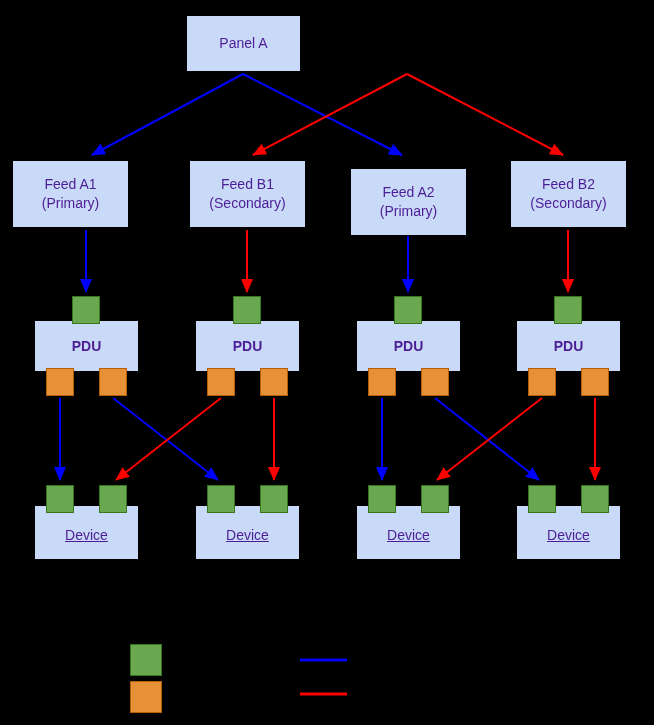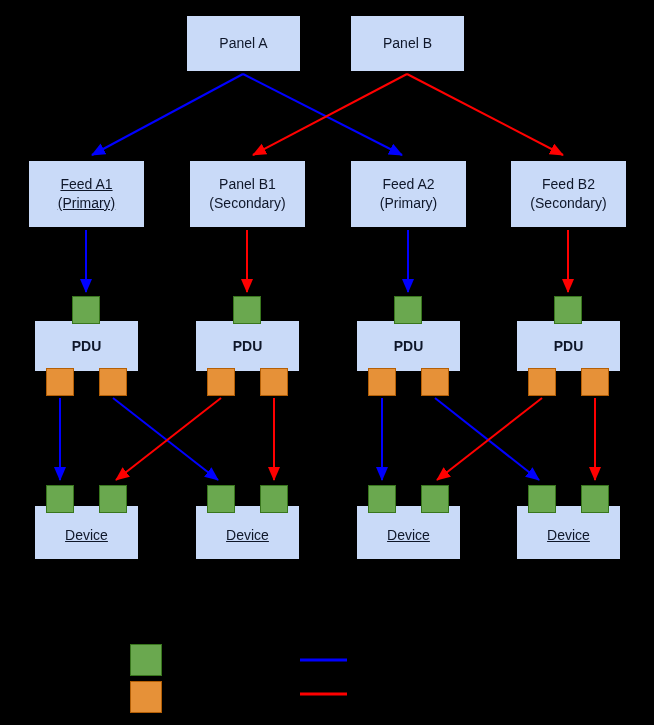--- a/index.html
+++ b/index.html
@@ -23,21 +23,21 @@
   }
   .box {
     position: absolute;
     background: #c9daf8;
     border: 1px solid #000000;
     box-sizing: border-box;
     display: flex;
     flex-direction: column;
     align-items: center;
     justify-content: center;
-    color: #0f172a;
+    color: #4c1d95;
     font-size: 14px;
     line-height: 1.35;
     z-index: 2;
   }
   .panel { width: 115px; height: 57px; }
   .feed  { width: 117px; height: 68px; }
   .pdu   { width: 105px; height: 52px; font-weight: bold; }
   .device{ width: 105px; height: 55px; padding-top: 6px; text-decoration: underline; }
   .port {
     position: absolute;
@@ -100,33 +100,30 @@
     <line class="red" x1="542" y1="398" x2="437" y2="480" marker-end="url(#arrow-red)"></line>
     <line class="red" x1="595" y1="398" x2="595" y2="480" marker-end="url(#arrow-red)"></line>
 
     <line class="blue thick" x1="300" y1="660" x2="347" y2="660"></line>
     <line class="red thick" x1="300" y1="694" x2="347" y2="694"></line>
   </svg>
 
   <div class="box panel" style="left:186px; top:15px;">
     <span>Panel A</span>
   </div>
-  <div class="box panel" style="left:350px; top:15px;">
-    <span>Panel B</span>
-  </div>
 
-  <div class="box feed" style="left:28px; top:160px;text-decoration:underline;">
+  <div class="box feed" style="left:12px; top:160px;">
     <span>Feed A1</span>
     <span>(Primary)</span>
   </div>
   <div class="box feed" style="left:189px; top:160px;">
-    <span>Panel B1</span>
+    <span>Feed B1</span>
     <span>(Secondary)</span>
   </div>
-  <div class="box feed" style="left:350px; top:160px;">
+  <div class="box feed" style="left:350px; top:168px;">
     <span>Feed A2</span>
     <span>(Primary)</span>
   </div>
   <div class="box feed" style="left:510px; top:160px;">
     <span>Feed B2</span>
     <span>(Secondary)</span>
   </div>
 
   <div class="box pdu" style="left:34px; top:320px;">
     <span>PDU</span>

